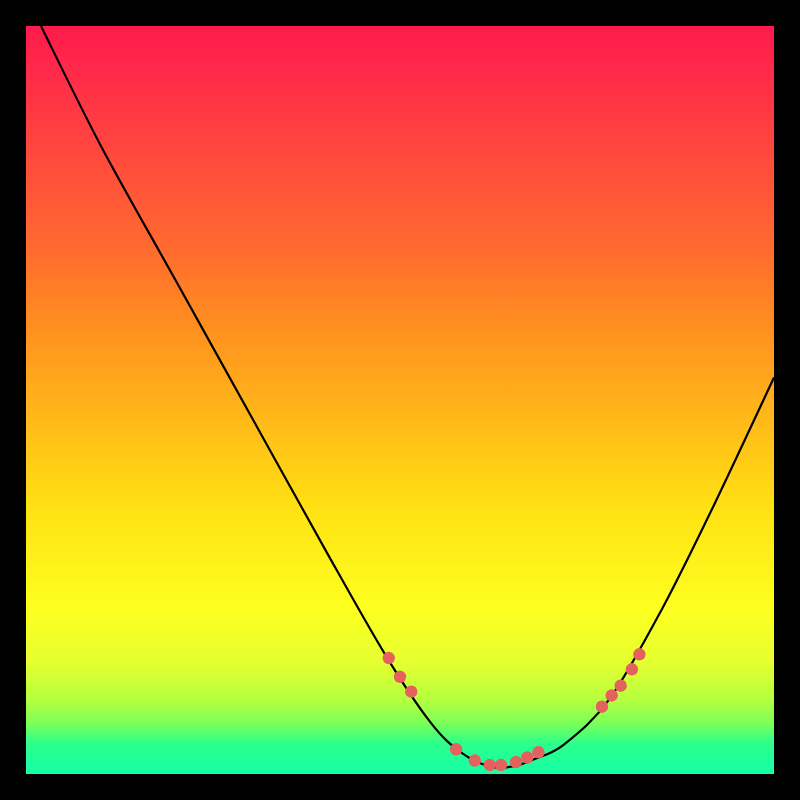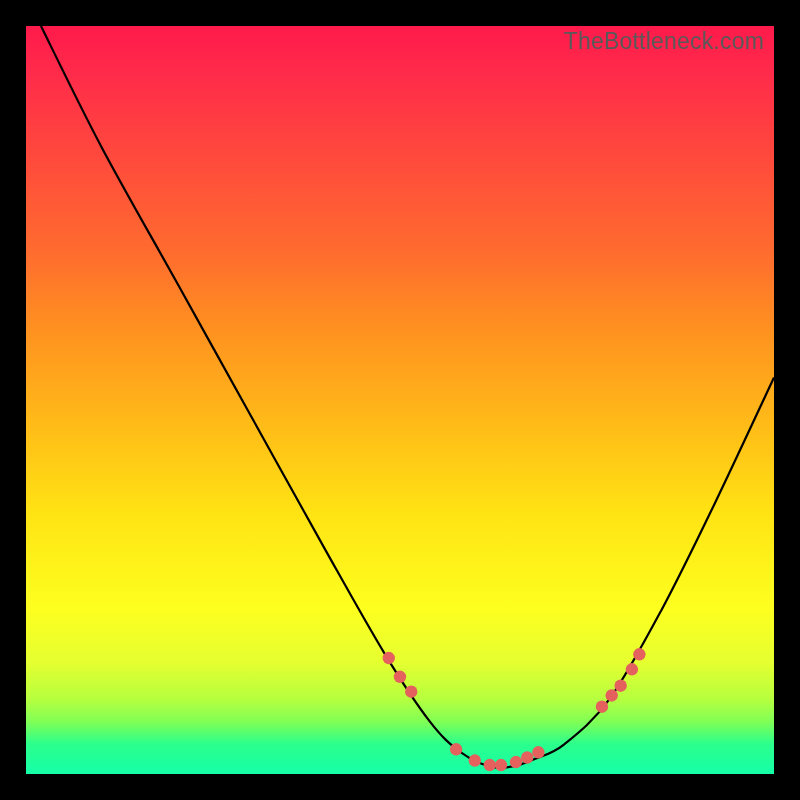--- a/index.html
+++ b/index.html
@@ -57,21 +57,20 @@
     width: 748px;
     height: 748px;
     overflow: visible;
   }
 </style>
 </head>
 <body>
 
 <div class="frame">
   <div class="plot">
-    <div class="watermark">TheBottleneck.com</div>
     <svg class="curve" viewBox="0 0 748 748" preserveAspectRatio="none">
 
       <path fill="none" stroke="#000" stroke-width="2.2" d="M 14.96 0 C 24.933333333333334 19.946666666666676, 52.36 77.29333333333341, 74.8 119.68000000000006 C 97.24 162.06666666666672, 124.66666666666666 209.44, 149.6 254.32 C 174.53333333333333 299.2, 199.46666666666667 344.08000000000004, 224.4 388.96000000000004 C 249.33333333333334 433.84000000000003, 276.76 483.7066666666667, 299.2 523.6 C 321.64 563.4933333333333, 341.58666666666664 599.6466666666666, 359.03999999999996 628.3199999999999 C 376.4933333333333 656.9933333333332, 391.4533333333334 679.4333333333333, 403.92 695.64 C 416.38666666666666 711.8466666666667, 423.8666666666667 718.0799999999999, 433.84 725.56 C 443.8133333333333 733.04, 455.0333333333333 738.0266666666666, 463.76 740.52 C 472.4866666666667 743.0133333333333, 478.71999999999997 741.7666666666667, 486.2 740.52 C 493.68 739.2733333333333, 499.9133333333334 736.78, 508.64000000000004 733.04 C 517.3666666666667 729.3, 526.0933333333332 728.0533333333334, 538.56 718.08 C 551.0266666666666 708.1066666666667, 567.2333333333333 695.6400000000001, 583.44 673.2 C 599.6466666666668 650.76, 618.3466666666666 615.8533333333334, 635.8 583.44 C 653.2533333333333 551.0266666666668, 669.46 517.3666666666667, 688.1600000000001 478.72 C 706.8600000000001 440.0733333333334, 738.0266666666666 372.75333333333333, 748 351.56" id="curve-path"></path>
 
       <g id="markers">
           <circle cx="362.78" cy="632.06" r="6.2" fill="#e4615d"></circle>
           <circle cx="374" cy="650.76" r="6.2" fill="#e4615d"></circle>
           <circle cx="385.22" cy="665.72" r="6.2" fill="#e4615d"></circle>
           <circle cx="430.09999999999997" cy="723.316" r="6.2" fill="#e4615d"></circle>
           <circle cx="448.8" cy="734.536" r="6.2" fill="#e4615d"></circle>

